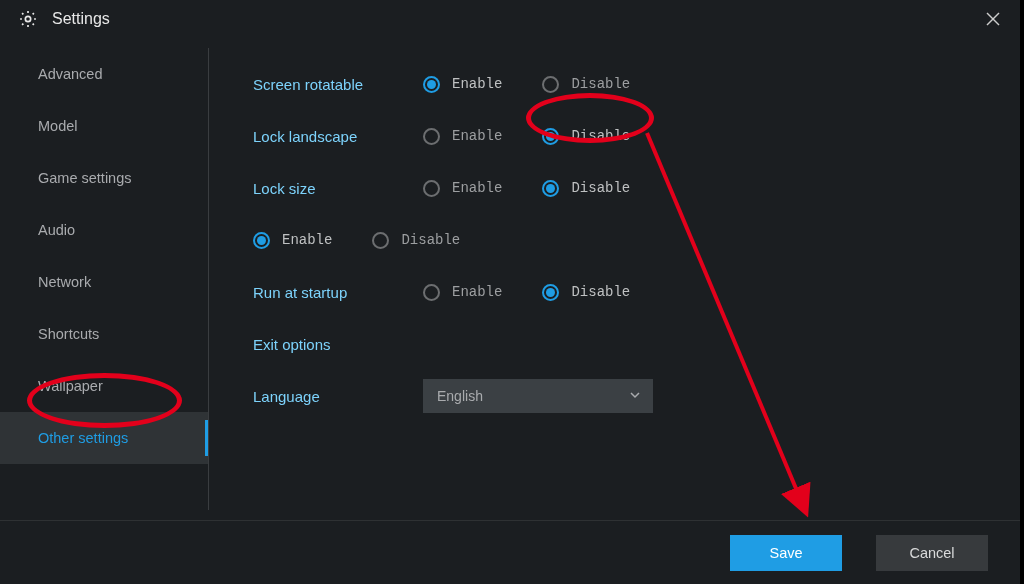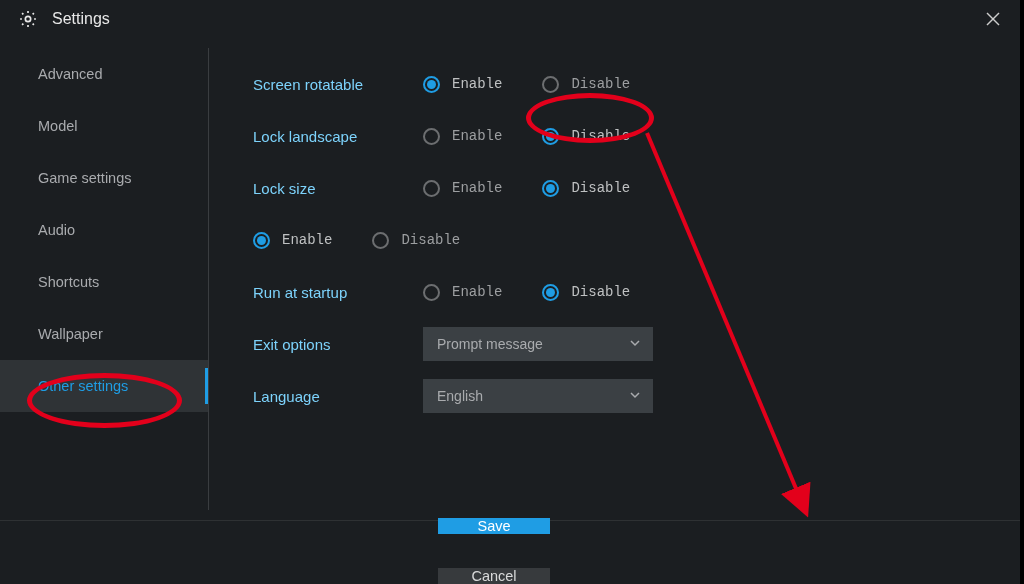--- a/index.html
+++ b/index.html
@@ -110,21 +110,20 @@
   .select .chev svg { stroke:#a9abae; }
 
   
   .footer {
     height: 64px;
     border-top: 1px solid #2e3133;
     display:flex; align-items:center; justify-content:flex-end;
     padding-right: 32px;
     gap: 34px;
     background:#1b1e21;
-    flex-direction:column;
   }
   .btn {
     min-width: 112px; height: 36px;
     display:flex; align-items:center; justify-content:center;
     font-size:14.5px;
     cursor:pointer;
   }
   .btn-primary { background:#1f9de4; color:#fff; }
   .btn-secondary { background:#373a3d; color:#d9dadb; }
 
@@ -166,20 +165,23 @@
         <div class="sidebar-item">
           <span>Model</span>
         </div>
         <div class="sidebar-item">
           <span>Game settings</span>
         </div>
         <div class="sidebar-item">
           <span>Audio</span>
         </div>
         <div class="sidebar-item">
+          <span>Network</span>
+        </div>
+        <div class="sidebar-item">
           <span>Shortcuts</span>
         </div>
         <div class="sidebar-item">
           <span>Wallpaper</span>
         </div>
         <div class="sidebar-item active">
           <span>Other settings</span>
         </div>
       </div>
 
@@ -245,26 +247,20 @@
               <span>Enable</span>
             </div>
             <div class="radio checked">
               <span class="circle"></span>
               <span>Disable</span>
             </div>
           </div>
         </div>
         <div class="row">
           <div class="row-label">Exit options</div>
-          <div class="select">
-            <span>Prompt message</span>
-            <span class="chev"><svg width="12" height="12" viewBox="0 0 12 12" fill="none" stroke-width="1.5">
-                <polyline points="2 4 6 8 10 4"></polyline>
-              </svg></span>
-          </div>
         </div>
         <div class="row">
           <div class="row-label">Language</div>
           <div class="select">
             <span>English</span>
             <span class="chev"><svg width="12" height="12" viewBox="0 0 12 12" fill="none" stroke-width="1.5">
                 <polyline points="2 4 6 8 10 4"></polyline>
               </svg></span>
           </div>
         </div>

